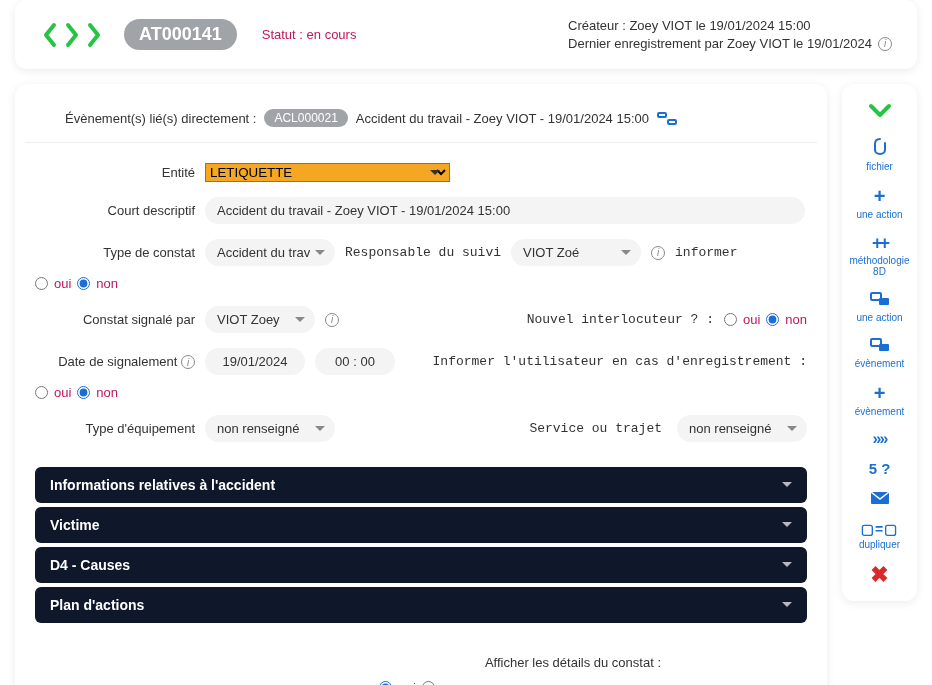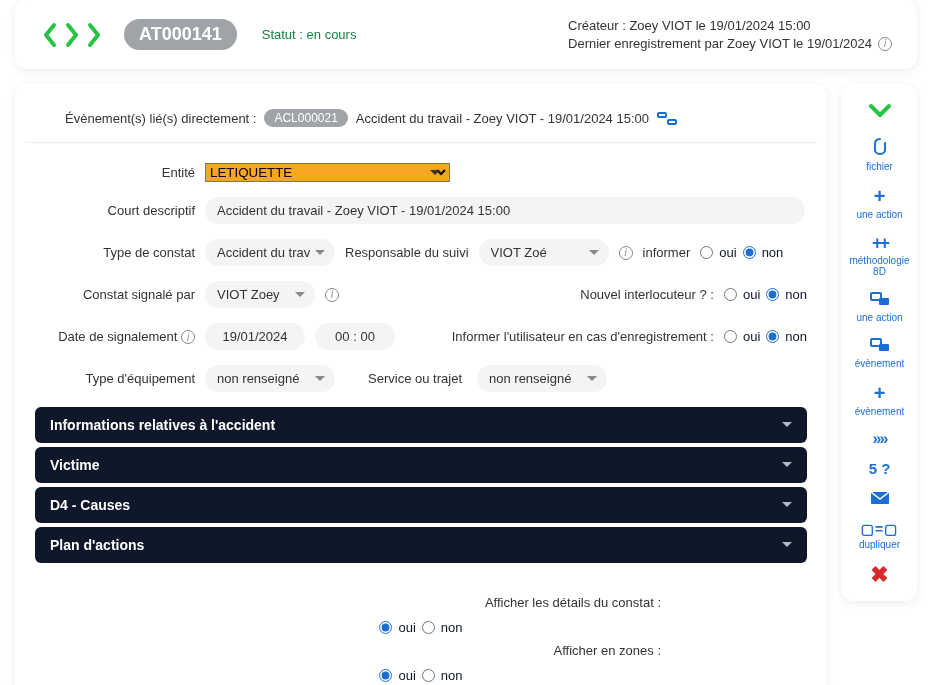--- a/index.html
+++ b/index.html
@@ -30,21 +30,21 @@
   .chev { width: 20px; height: 28px; position: relative; }
   .chev svg { width: 100%; height: 100%; }
   .id-badge {
     background: #a0a4a9;
     color: #fff;
     font-weight: 600;
     font-size: 18px;
     padding: 5px 15px;
     border-radius: 16px;
   }
-  .status-text { font-size: 13px; color: #15803d; margin-left: 5px; }
+  .status-text { font-size: 13px; color: #be185d; margin-left: 5px; }
   .header-meta { margin-left: auto; font-size: 13px; color: #333; text-align: center; }
   .header-meta div { margin: 3px 0; display: flex; align-items: center; gap: 6px; }
   .info-icon {
     display: inline-flex;
     width: 14px; height: 14px;
     border: 1px solid #888;
     border-radius: 50%;
     align-items: center;
     justify-content: center;
     font-size: 10px;
@@ -95,21 +95,21 @@
     gap: 10px;
     flex-wrap: wrap;
   }
   .label {
     width: 160px;
     text-align: right;
     font-size: 13px;
     color: #333;
     flex-shrink: 0;
   }
-  .label-inline { font-size: 13px; color: #333; white-space: nowrap; }
+  .label-inline { font-size: 13px; color: #333; white-space: nowrap; font-family: Liberation Mono, monospace; }
   .select, .select-lg, .text-input, .date-input, .time-input {
     background: #f4f4f5;
     border: none;
     border-radius: 14px;
     padding: 6px 12px;
     font-size: 13px;
     color: #333;
     appearance: none;
     position: relative;
   }
@@ -129,21 +129,21 @@
     background: #f5a623;
     color: #000;
     width: 245px;
     padding-right: 25px;
   }
   .select-wrap.orange::after { border-top-color: #333; }
   .text-input { width: 100%; max-width: 600px; }
   .date-input { width: 100px; text-align: center; }
   .time-input { width: 80px; text-align: center; }
   .radio-group { display: inline-flex; align-items: center; gap: 6px; }
-  .radio-group label { font-size: 13px; color: #0f172a; cursor: pointer; }
+  .radio-group label { font-size: 13px; color: #be185d; cursor: pointer; }
   .radio-group input { accent-color: #1b6fd4; }
   .spacer { flex: 1; }
   
   .accordion {
     background: #0f172a;
     color: #fff;
     font-weight: 600;
     font-size: 14px;
     padding: 10px 15px;
     border-radius: 6px;

